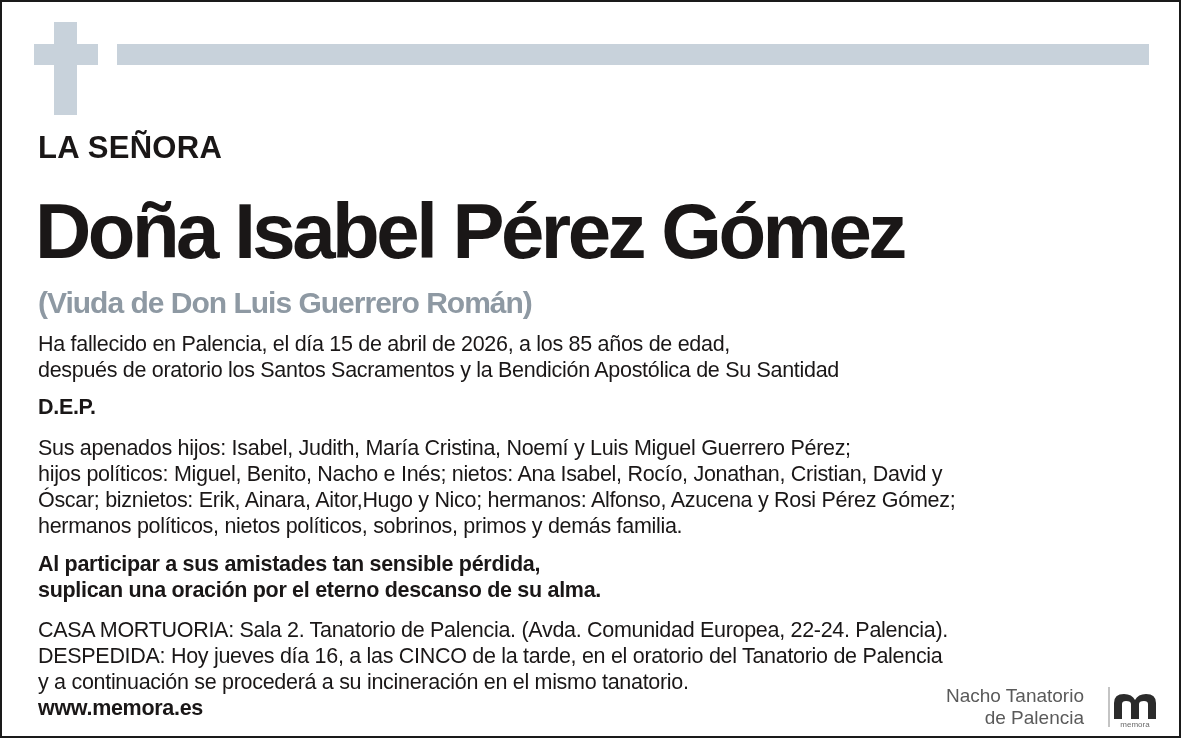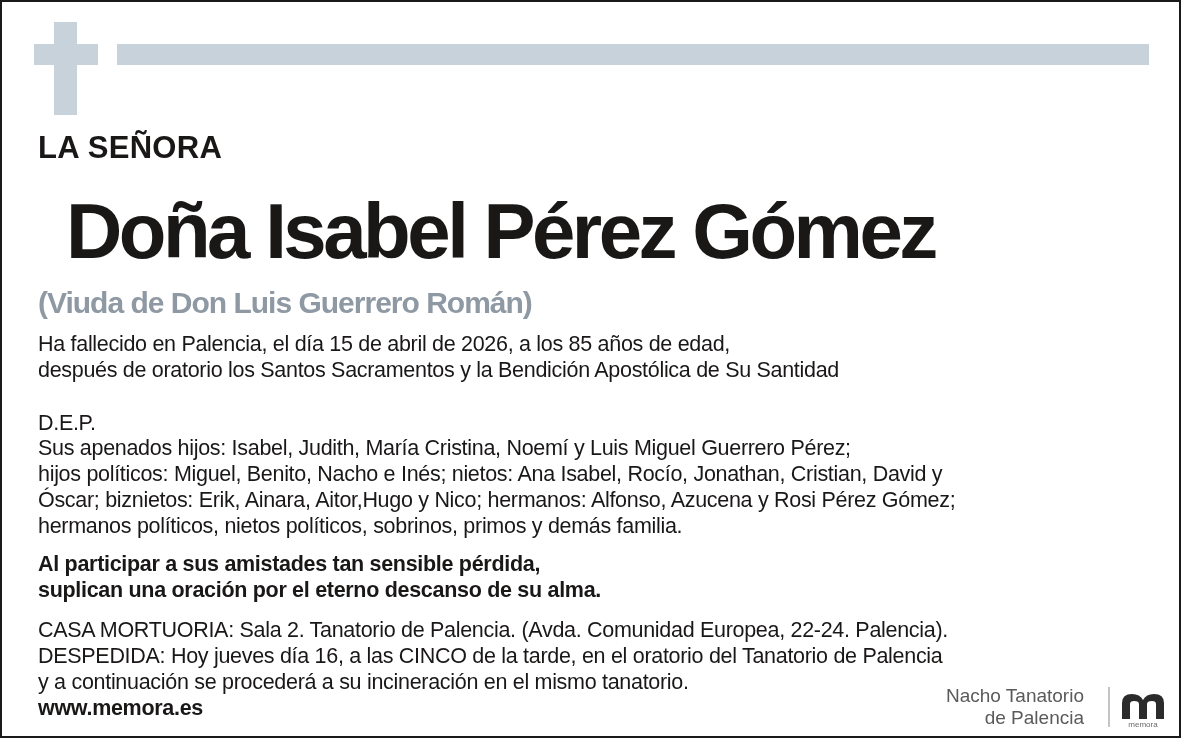--- a/index.html
+++ b/index.html
@@ -6,33 +6,33 @@
   body { width: 1181px; height: 738px; overflow: hidden; }
   .page {
     position: relative; width: 1181px; height: 738px; box-sizing: border-box;
     border: 2px solid #1a1a1a; background: #ffffff;
     font-family: "Liberation Sans", "DejaVu Sans", sans-serif; color: #1a1717; padding-left: 8px;
   }
   .cross-v { position: absolute; left: 52px; top: 20px; width: 23px; height: 93px; background: #c8d2db; }
   .cross-h { position: absolute; left: 32px; top: 42px; width: 64px; height: 21px; background: #c8d2db; }
   .rule { position: absolute; left: 115px; top: 42px; width: 1032px; height: 21px; background: #c8d2db; }
   .senora { position: absolute; left: 36px; top: 128px; font-size: 31px; font-weight: bold; letter-spacing: 0.3px; }
-  .name { position: absolute; left: 33px; top: 184px; font-size: 78px; font-weight: bold; letter-spacing: -3.5px; line-height: 90px; margin-left: 31px; }
+  .name { position: absolute; left: 33px; top: 184px; font-size: 78px; font-weight: bold; letter-spacing: -3.5px; line-height: 90px; }
   .widow { position: absolute; left: 36px; top: 284px; font-size: 30px; font-weight: bold; color: #8e99a3; letter-spacing: -1px; }
   .text { position: absolute; left: 36px; font-size: 21.5px; line-height: 26px; letter-spacing: -0.3px; white-space: nowrap; }
   .p1 { top: 329px; }
-  .dep { top: 408px; font-weight: normal; }
+  .dep { top: 392px; font-weight: bold; }
   .p2 { top: 433px; }
   .p3 { top: 549px; font-weight: bold; }
   .p4 { top: 615px; }
   .web { top: 693px; font-weight: bold; }
   .logo { position: absolute; left: 928px; top: 683px; width: 240px; height: 46px; }
   .logo-text { position: absolute; right: 86px; top: 0; text-align: right; font-size: 19px; line-height: 22px; color: #5a5a5a; white-space: nowrap; }
   .logo-sep { position: absolute; left: 178px; top: 2px; width: 2px; height: 40px; background: #c4c4c4; }
-  .logo-mark { position: absolute; left: 188px; top: 4px; width: 50px; height: 40px; }
+  .logo-mark { position: absolute; left: 180px; top: 4px; width: 50px; height: 40px; }
   .logo-mark-label { position: absolute; left: 0; top: 31px; width: 50px; text-align: center; font-size: 8px; color: #6a6a6a; }
 </style>
 </head>
 <body>
 
 <div class="page">
   <div class="cross-v"></div>
   <div class="cross-h"></div>
   <div class="rule"></div>
 

